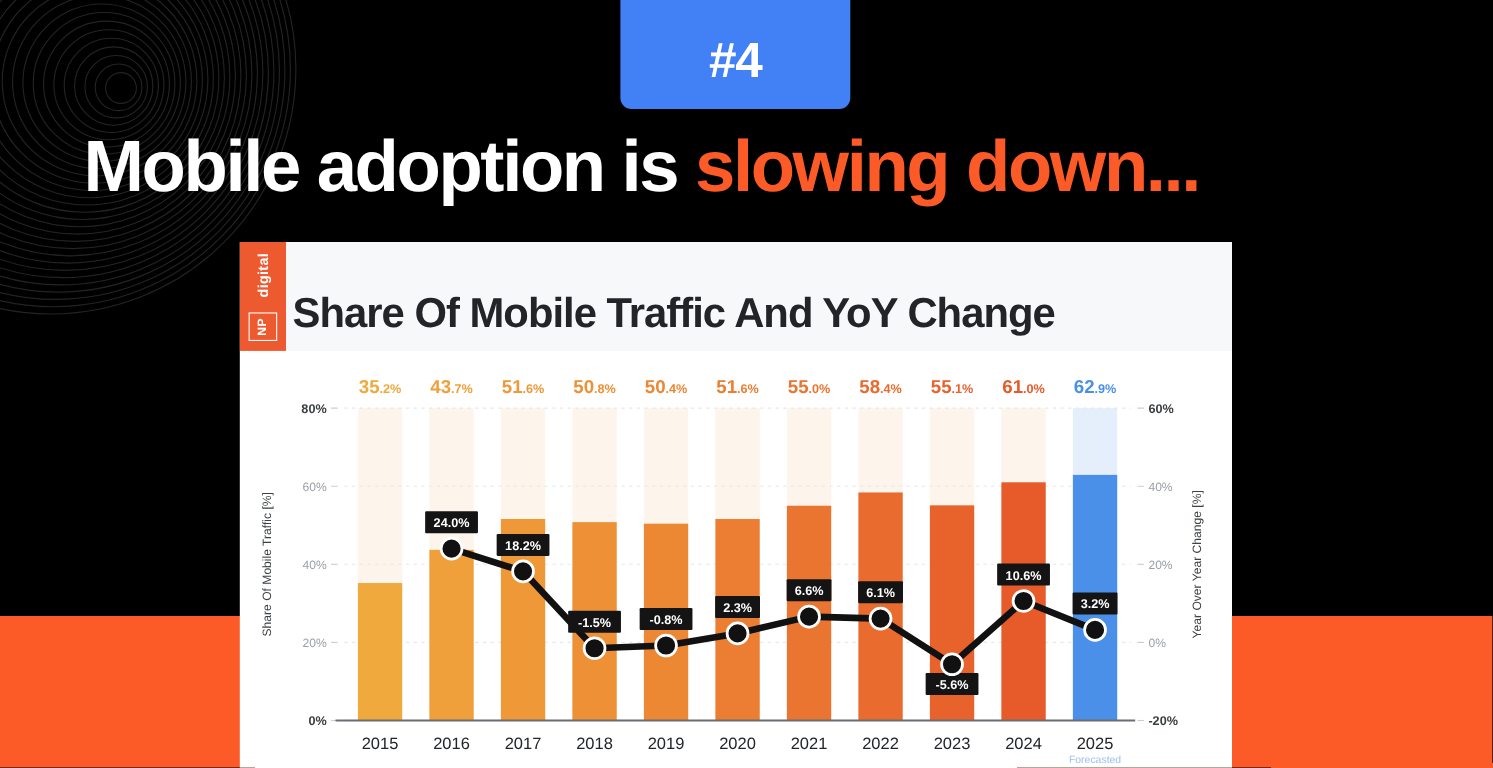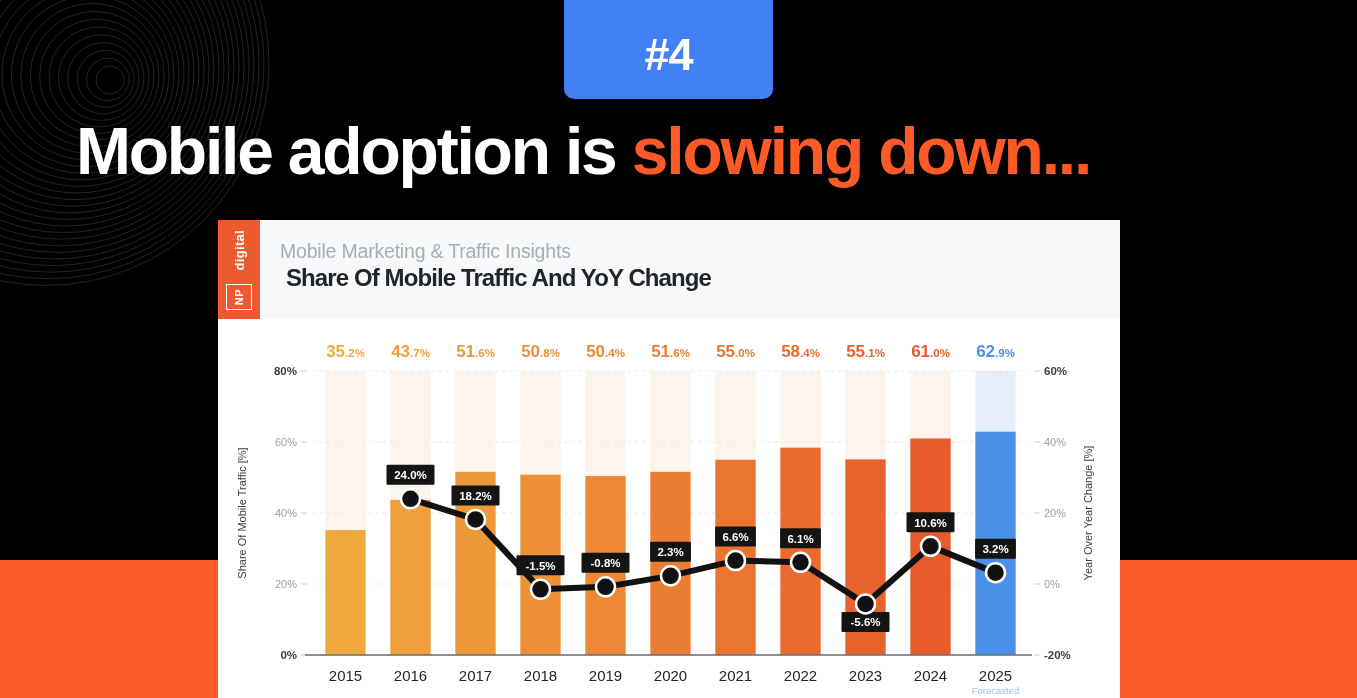--- a/index.html
+++ b/index.html
@@ -65,22 +65,22 @@
   }
   #logo .npbox span {
     writing-mode: vertical-rl; transform: rotate(180deg);
     color: #ffffff; font-size: 11px; font-weight: bold; letter-spacing: .5px;
   }
   #card-sub {
     position: absolute; left: 62px; top: 20px;
     color: #A8ADB4; font-size: 19.5px; letter-spacing: -0.2px;
   }
   #card-title {
-    position: absolute; left: 68px; top: 44px;
-    color: #222528; font-size: 24px; font-weight: bold; letter-spacing: -0.9px;
+    position: absolute; left: 48px; top: 44px;
+    color: #222528; font-size: 38px; font-weight: bold; letter-spacing: -0.9px;
   }
 
   
   #plot { position: absolute; left: 0; top: 99px; width: 902px; height: 401px; }
   .svg-plot { position: absolute; left: 0; top: 0; }
 
   .axlbl { font-family: "Liberation Sans", sans-serif; font-size: 11px; fill: #9AA0A6; }
   .axlbl-strong { font-family: "Liberation Sans", sans-serif; font-size: 11.5px; fill: #3C4043; font-weight: bold; }
   .axtitle { font-family: "Liberation Sans", sans-serif; font-size: 11px; fill: #3C4043; }
   .xlbl { font-family: "Liberation Sans", sans-serif; font-size: 15px; fill: #22262A; }
@@ -138,21 +138,20 @@
 
   <div id="card">
 
     <div id="card-header">
       <div id="logo">
         <div class="vtext">digital</div>
         <div class="npbox">
           <span>NP</span>
         </div>
       </div>
-      <div id="card-sub">Mobile Marketing &amp; Traffic Insights</div>
       <div id="card-title">Share Of Mobile Traffic And YoY Change</div>
     </div>
 
     <div id="plot">
       <svg class="svg-plot" id="chart-svg" width="902" height="401">
           <rect x="107.35" y="52" width="40.3" height="284" fill="#FBEBDC" opacity="0.55"></rect>
           <rect x="172.35" y="52" width="40.3" height="284" fill="#FBEBDC" opacity="0.55"></rect>
           <rect x="237.35" y="52" width="40.3" height="284" fill="#FBEBDC" opacity="0.55"></rect>
           <rect x="302.35" y="52" width="40.3" height="284" fill="#FBEBDC" opacity="0.55"></rect>
           <rect x="367.35" y="52" width="40.3" height="284" fill="#FBEBDC" opacity="0.55"></rect>

